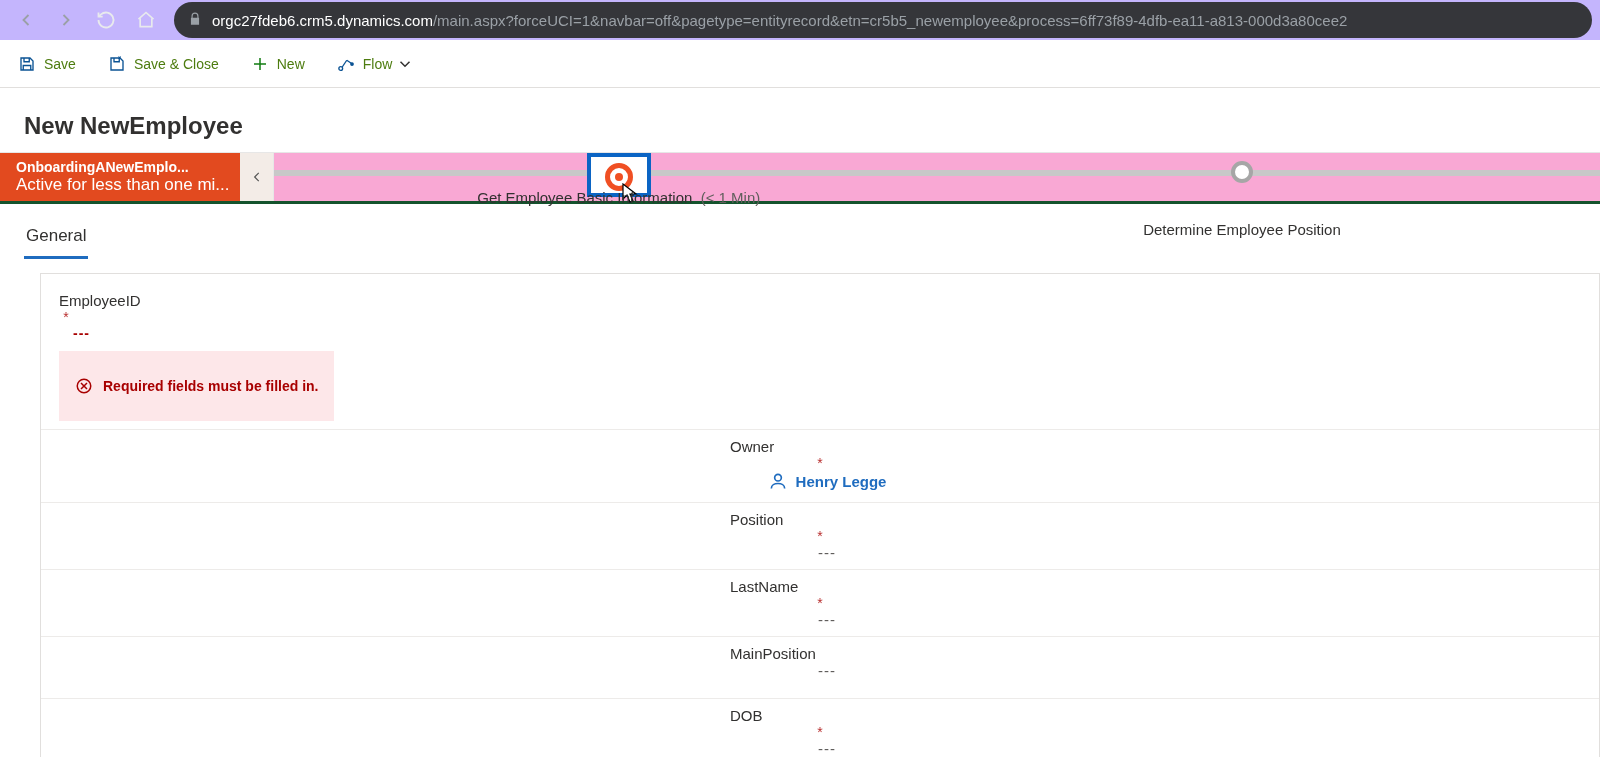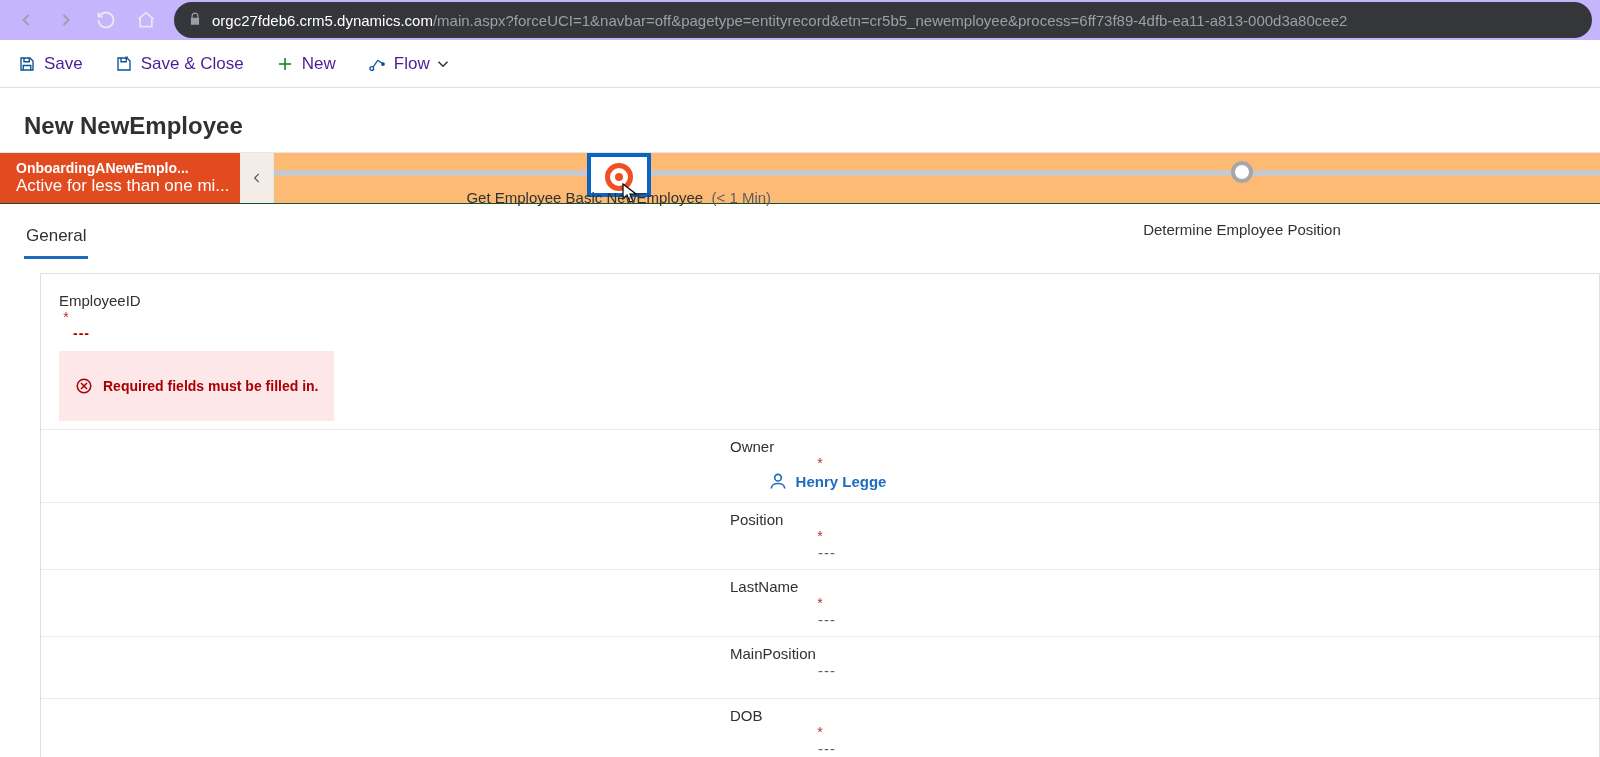--- a/index.html
+++ b/index.html
@@ -9,31 +9,31 @@
 .browser-bar { background: #c4b5fd; height: 40px; display: flex; align-items: center; padding: 0 8px; gap: 4px; }
 .nav-btn { width: 36px; height: 36px; display:flex; align-items:center; justify-content:center; border-radius: 50%; color: #9aa0a6; cursor: pointer; }
 .nav-btn svg { width:20px; height:20px; }
 .url-bar { flex:1; background:#35363a; border-radius: 28px; height:36px; display:flex; align-items:center; padding:0 14px; margin-left:6px; color:#e8eaed; font-size:15px; overflow:hidden; white-space:nowrap; }
 .url-host { color:#fff; }
 .url-path { color:#9aa0a6; }
 .lock-icon { color:#9aa0a6; margin-right:10px; }
 
 
 .command-bar { height:48px; border-bottom:1px solid #e1dfdd; display:flex; align-items:center; padding:0 12px; gap:20px; }
-.cmd-btn { display:flex; align-items:center; gap:8px; color:#4c1d95; font-size:17px; cursor:pointer; padding:4px 6px; }
+.cmd-btn { display:flex; align-items:center; gap:8px; color:#4d7c0f; font-size:14px; cursor:pointer; padding:4px 6px; }
 .cmd-icon { color:#323130; display:inline-flex; }
 .cmd-icon.blue { color:#0b5394; }
 .cmd-icon svg { width:18px; height:18px; }
 .chev { margin-left:-4px; }
 
 
 .page-header { padding: 24px 24px 12px 24px; font-size:24px; font-weight:600; }
 
 
-.bpf-wrap { display:flex; align-items:stretch; height:52px; background:#fdba74; border-top:1px solid #e7e7e7; border-bottom:1px solid #14532d; }
+.bpf-wrap { display:flex; align-items:stretch; height:52px; background:#f9a8d4; border-top:1px solid #e7e7e7; border-bottom:3px solid #14532d; }
 .bpf-active { background:#e24a1f; color:#fff; width:240px; padding:4px 10px 4px 16px; display:flex; flex-direction:column; justify-content:center; font-size:14px; overflow:hidden; }
 .bpf-active .t1 { font-weight:600; white-space:nowrap; overflow:hidden; text-overflow:ellipsis; }
 .bpf-active .t2 { font-size:17px; white-space:nowrap; overflow:hidden; text-overflow:ellipsis; }
 .bpf-collapse { width:34px; background:#f3ece7; display:flex; align-items:center; justify-content:center; color:#555; cursor:pointer; border-right:1px solid #e7e7e7;}
 .bpf-stages { flex:1; position:relative; }
 .bpf-track { position:absolute; left:0; right:0; top:17px; height:6px; background:#c8c8c8; }
 .bpf-node { position:absolute; top:8px; width:22px; height:22px; border-radius:50%; background:#fff; border:4px solid #a6a6a6; transform:translateX(-50%); }
 .bpf-label { position:absolute; top:36px; font-size:15px; color:#323130; transform:translateX(-50%); white-space:nowrap; }
 .bpf-label .dur { color:#605e5c; }
 .bpf-highlight { position:absolute; top:0px; width:64px; height:44px; border:4px solid #0b64c4; background:#fff; transform:translateX(-50%); }
@@ -160,21 +160,21 @@
 
     <div class="bpf-highlight" style="left:26%;">
       <div class="bpf-target"></div>
       <span class="cursor">
         <svg width="16" height="20" viewBox="0 0 16 20">
             <path d="M1 1l0 15 4-4 3 7 3-1-3-7 6 0z" fill="#fff" stroke="#000" stroke-width="1.2"></path>
           </svg>
       </span>
     </div>
     <div class="bpf-label" style="left:26%;">
-      <span>Get Employee Basic NewEmployee</span>&nbsp;&nbsp;<span class="dur">(&lt; 1 Min)</span>
+      <span>Get Employee Basic Information</span>&nbsp;&nbsp;<span class="dur">(&lt; 1 Min)</span>
     </div>
 
     <div class="bpf-node" style="left:73%;"></div>
     <div class="bpf-label" style="left:73%;margin-top:32px;">Determine Employee Position</div>
   </div>
 </div>
 
 <div class="tabs">
   <div class="tab">General</div>
 </div>

